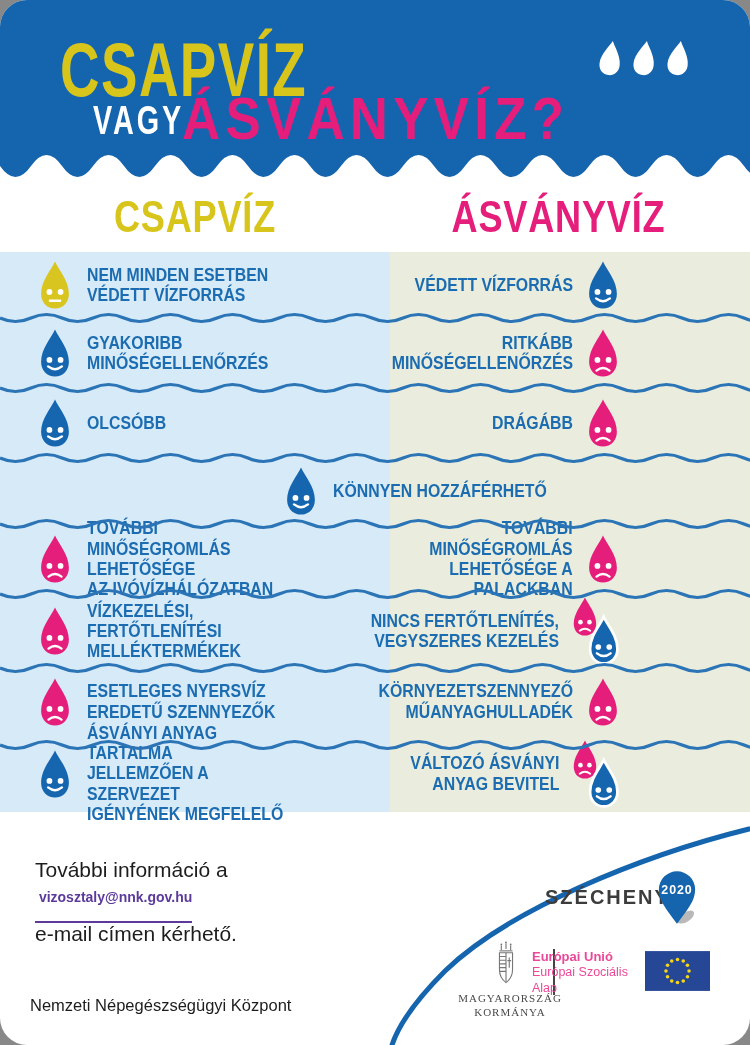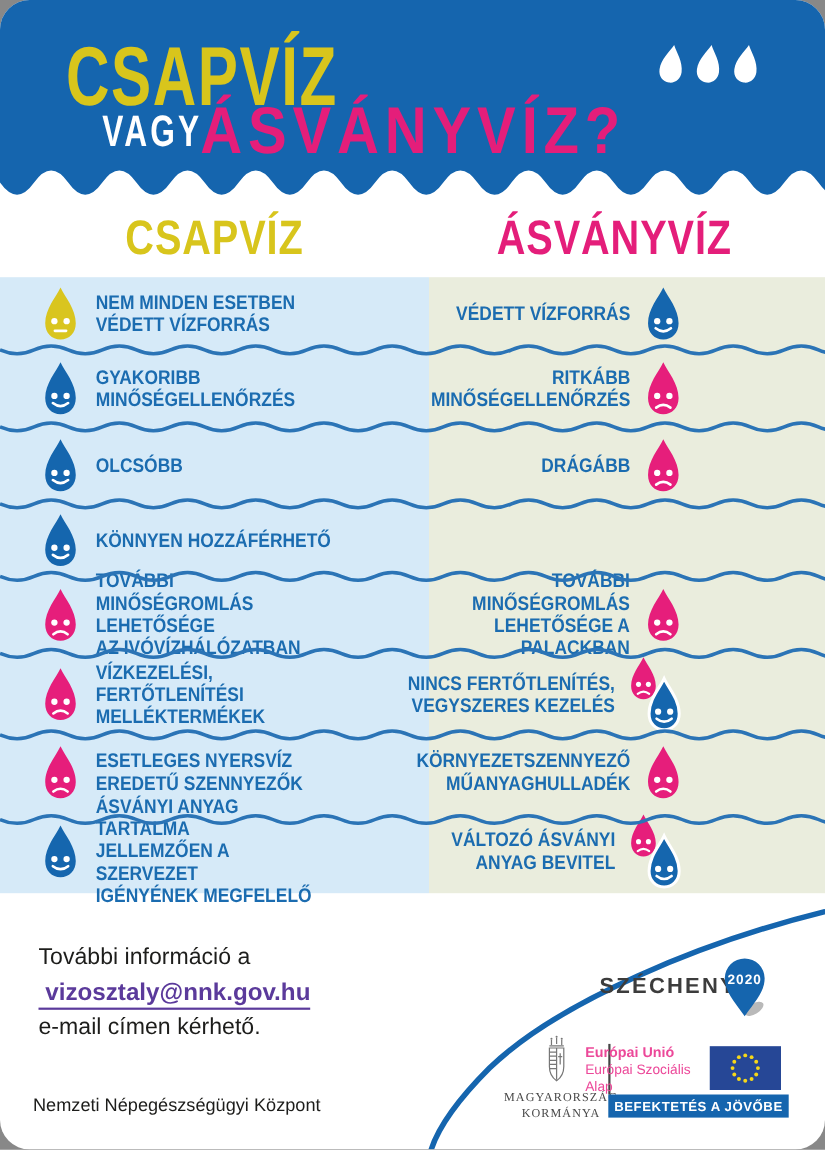--- a/index.html
+++ b/index.html
@@ -25,36 +25,36 @@
   .hdrops .hd{transform:rotate(8deg);}
   
   .col-titles{position:absolute;top:182px;left:0;width:750px;height:70px;display:flex;align-items:center;}
   .col-title{font-weight:bold;font-size:44px;letter-spacing:1px;transform:scaleX(0.82);white-space:nowrap;}
   .ct-left{width:390px;text-align:center;color:var(--title-yellow);}
   .ct-right{width:360px;text-align:center;color:var(--title-pink);padding-right:28px;box-sizing:border-box;}
   
   .table{position:absolute;top:252px;left:0;width:750px;height:560px;}
   .bg-left{position:absolute;top:0;left:0;width:390px;height:560px;background:var(--col-left-bg);}
   .bg-right{position:absolute;top:0;left:390px;width:360px;height:560px;background:var(--col-right-bg);}
-  .row{position:relative;display:flex;width:636px;}
+  .row{position:relative;display:flex;width:636px;justify-content:flex-end;}
   .cell{box-sizing:border-box;display:flex;align-items:center;}
   .cell.cl{width:390px;padding-left:36px;}
   .cell.cr{width:360px;padding-right:14px;justify-content:flex-end;}
   .cell-text{color:var(--text-blue);font-weight:bold;font-size:18px;line-height:1.13;white-space:pre-line;}
   .lt{margin-left:13px;text-align:left;transform:scaleX(0.88);transform-origin:left center;}
   .rt{margin-right:11px;text-align:right;transform:scaleX(0.88);transform-origin:right center;}
   .drop{flex:0 0 auto;display:flex;align-items:center;}
   .sep{position:absolute;left:0;width:750px;height:18px;display:block;pointer-events:none;}
   .mouth{stroke:#fff;stroke-width:2.6;fill:none;stroke-linecap:round;}
   
   .footer{position:absolute;top:810px;left:0;width:750px;height:235px;}
   .arc{position:absolute;top:0;left:0;width:750px;height:235px;pointer-events:none;}
   .info1{position:absolute;left:35px;top:48px;font-size:21px;font-weight:normal;color:var(--footer-text);}
-  .email{position:absolute;left:35px;top:79px;font-size:22px;font-weight:bold;color:var(--link-purple);
-         border-bottom:2px solid var(--link-purple);padding-bottom:1px;white-space:pre;cursor:pointer;}
+  .email{position:absolute;left:35px;top:79px;font-size:14px;font-weight:bold;color:var(--link-purple);
+         border-bottom:2px solid var(--link-purple);padding-bottom:16px;white-space:pre;cursor:pointer;}
   .info2{position:absolute;left:35px;top:112px;font-size:21px;font-weight:normal;color:var(--footer-text);}
   .org{position:absolute;left:30px;top:186px;font-size:16.5px;color:var(--footer-text);text-align:center;}
   .sz-text{position:absolute;left:545px;top:76px;font-size:20px;font-weight:bold;letter-spacing:2px;
            color:var(--szechenyi-dark);}
   .sz-pin{position:absolute;left:656px;top:60px;}
   .coat{position:absolute;left:492px;top:128px;}
   .gov-text{position:absolute;left:448px;top:182px;width:124px;text-align:center;
             font-family:"Liberation Serif",serif;font-size:11px;letter-spacing:1px;color:var(--gov-gray);line-height:1.25;}
   .eu-div{position:absolute;left:553px;top:139px;width:2px;height:46px;background:#444;}
   .eu-text{position:absolute;left:532px;top:139px;font-size:12.5px;color:#ec4899;line-height:1.25;}
@@ -390,15 +390,14 @@
           <circle cx="21.5" cy="24.5" r="1.7"></circle>
         <circle cx="20" cy="19" r="1.7"></circle>
           <circle cx="21.5" cy="13.5" r="1.7"></circle>
         <circle cx="25.5" cy="9.5" r="1.7"></circle>
           <circle cx="31" cy="8" r="1.7"></circle>
         <circle cx="36.5" cy="9.5" r="1.7"></circle>
           <circle cx="40.5" cy="13.5" r="1.7"></circle>
       </g>
     </svg>
 
-    <div class="banner">BEFEKTETÉS A JÖVŐBE</div>
   </div>
 </div>
 
 </body></html>

